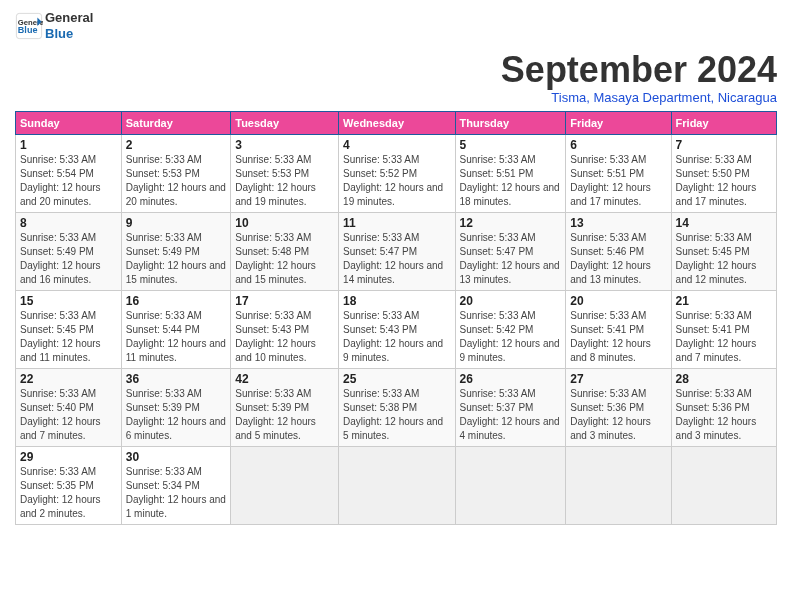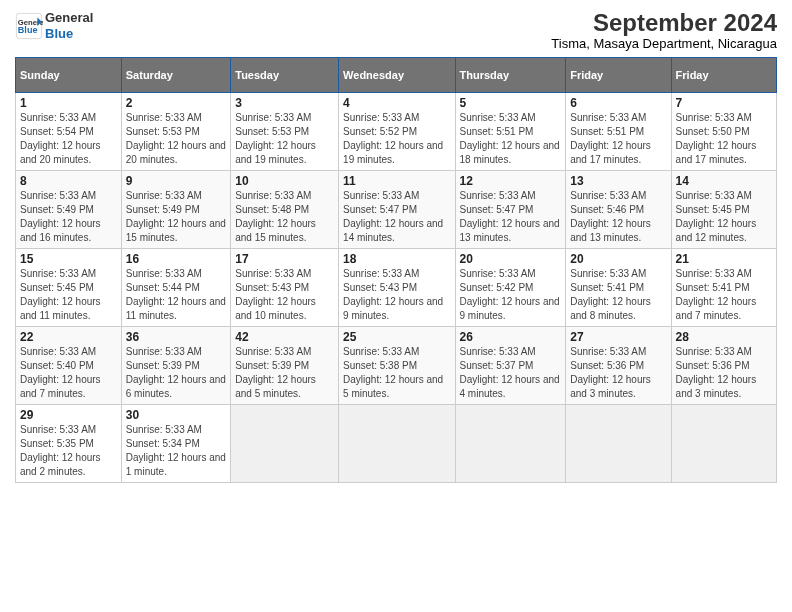--- a/index.html
+++ b/index.html
@@ -26,38 +26,39 @@
       gap: 2px;
     }
     .logo-icon {
       width: 28px;
       height: 28px;
     }
     .title-block {
       text-align: right;
     }
     .month-title {
-      font-size: 24px;
+      font-size: 36px;
       font-weight: bold;
       color: #333;
       line-height: 1.1;
+      margin-top: 40px;
     }
     .subtitle {
       font-size: 13px;
-      color: #000000;
+      color: #1d4ed8;
     }
     table {
       width: 100%;
       border-collapse: collapse;
       font-size: 9.5px;
     }
     thead tr th {
-      background-color: #737373;
+      background-color: #ec4899;
       color: white;
-      padding: 11px 4px;
+      padding: 5px 4px;
       text-align: left;
       font-size: 11px;
       font-weight: bold;
       border: 1px solid #1e5a9e;
     }
     tbody tr td {
       border: 1px solid #ccc;
       vertical-align: top;
       padding: 3px 4px;
       height: 75px;

